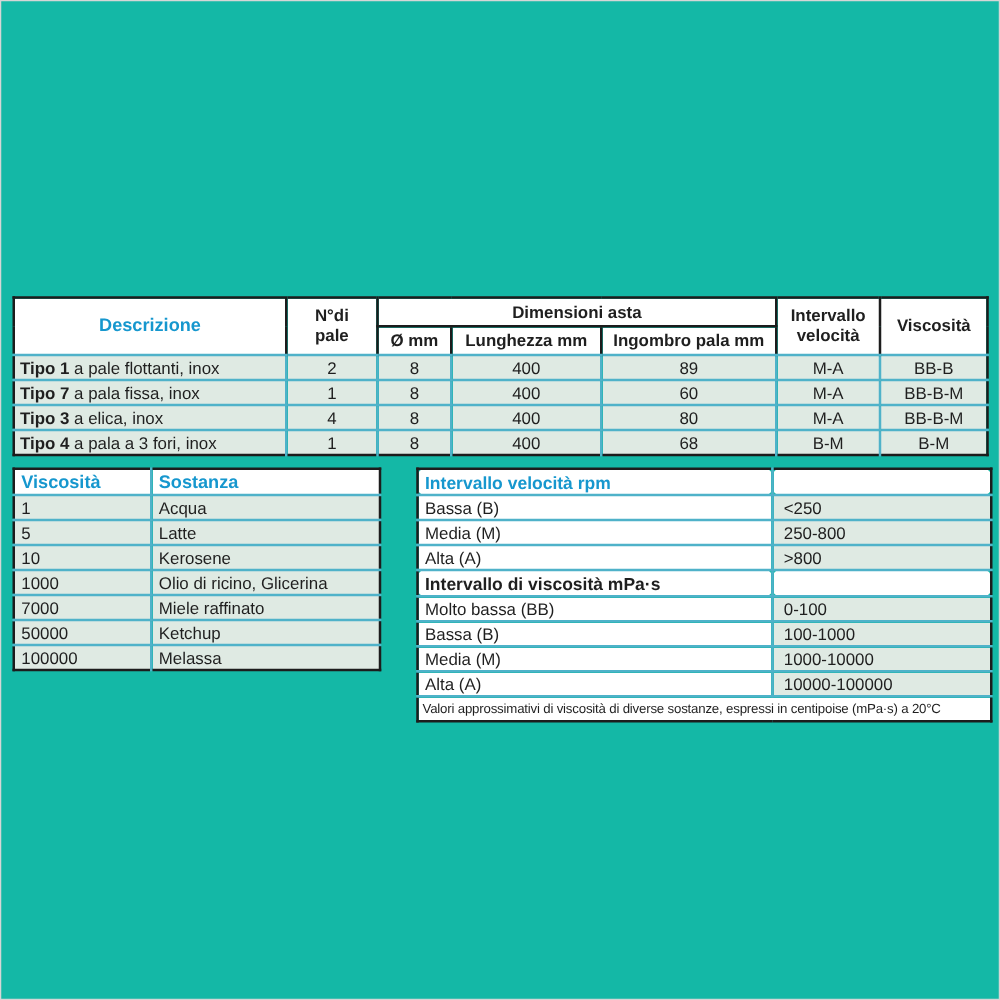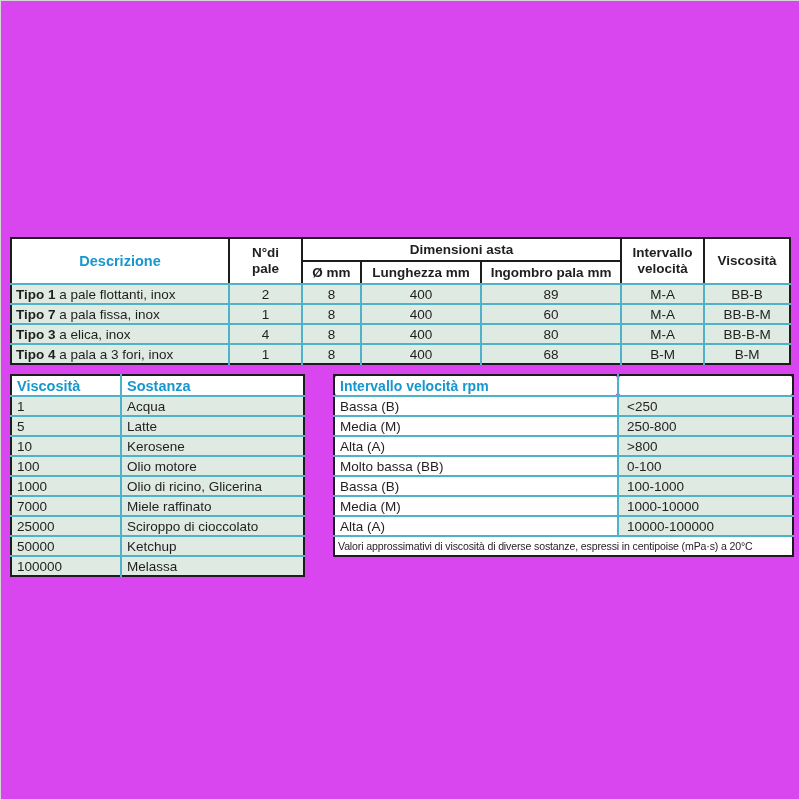--- a/index.html
+++ b/index.html
@@ -1,19 +1,19 @@
 <!DOCTYPE html>
 <html style="--accent: #1697CE; --line: #4FB2C9; --row_fill: #DFEAE3; --border: #1C1C1C; --text: #1F1F1F;"><head>
 <meta charset="utf-8">
 <style>
   html, body { margin: 0; padding: 0; background: #ffffff; }
   .sheet {
     position: relative;
     width: 800px; height: 800px;
-    background: #d946ef;
+    background: #14b8a6;
     outline: 1px solid #d6d6d6;
     outline-offset: -1px;
     font-family: "Liberation Sans", sans-serif;
     color: var(--text, #1f1f1f);
     overflow: hidden;
   }
   table { border-collapse: collapse; table-layout: fixed; }
   td, th { overflow: hidden; white-space: nowrap; }
 
   
@@ -179,34 +179,26 @@
         </tr>
       <tr>
           <td>5</td>
           <td>Latte</td>
         </tr>
       <tr>
           <td>10</td>
           <td>Kerosene</td>
         </tr>
       <tr>
-          <td>100</td>
-          <td>Olio motore</td>
-        </tr>
-      <tr>
           <td>1000</td>
           <td>Olio di ricino, Glicerina</td>
         </tr>
       <tr>
           <td>7000</td>
           <td>Miele raffinato</td>
-        </tr>
-      <tr>
-          <td>25000</td>
-          <td>Sciroppo di cioccolato</td>
         </tr>
       <tr>
           <td>50000</td>
           <td>Ketchup</td>
         </tr>
       <tr>
           <td>100000</td>
           <td>Melassa</td>
         </tr>
     </tbody>
@@ -228,20 +220,24 @@
         </tr>
       <tr>
           <td class="label-cell">Media (M)</td>
           <td class="value-cell">250-800</td>
         </tr>
       <tr>
           <td class="label-cell">Alta (A)</td>
           <td class="value-cell">&gt;800</td>
         </tr>
       <tr>
+        <th class="section-visc">Intervallo di viscosità mPa·s</th>
+        <th class="empty-cell"></th>
+      </tr>
+      <tr>
           <td class="label-cell">Molto bassa (BB)</td>
           <td class="value-cell">0-100</td>
         </tr>
       <tr>
           <td class="label-cell">Bassa (B)</td>
           <td class="value-cell">100-1000</td>
         </tr>
       <tr>
           <td class="label-cell">Media (M)</td>
           <td class="value-cell">1000-10000</td>

